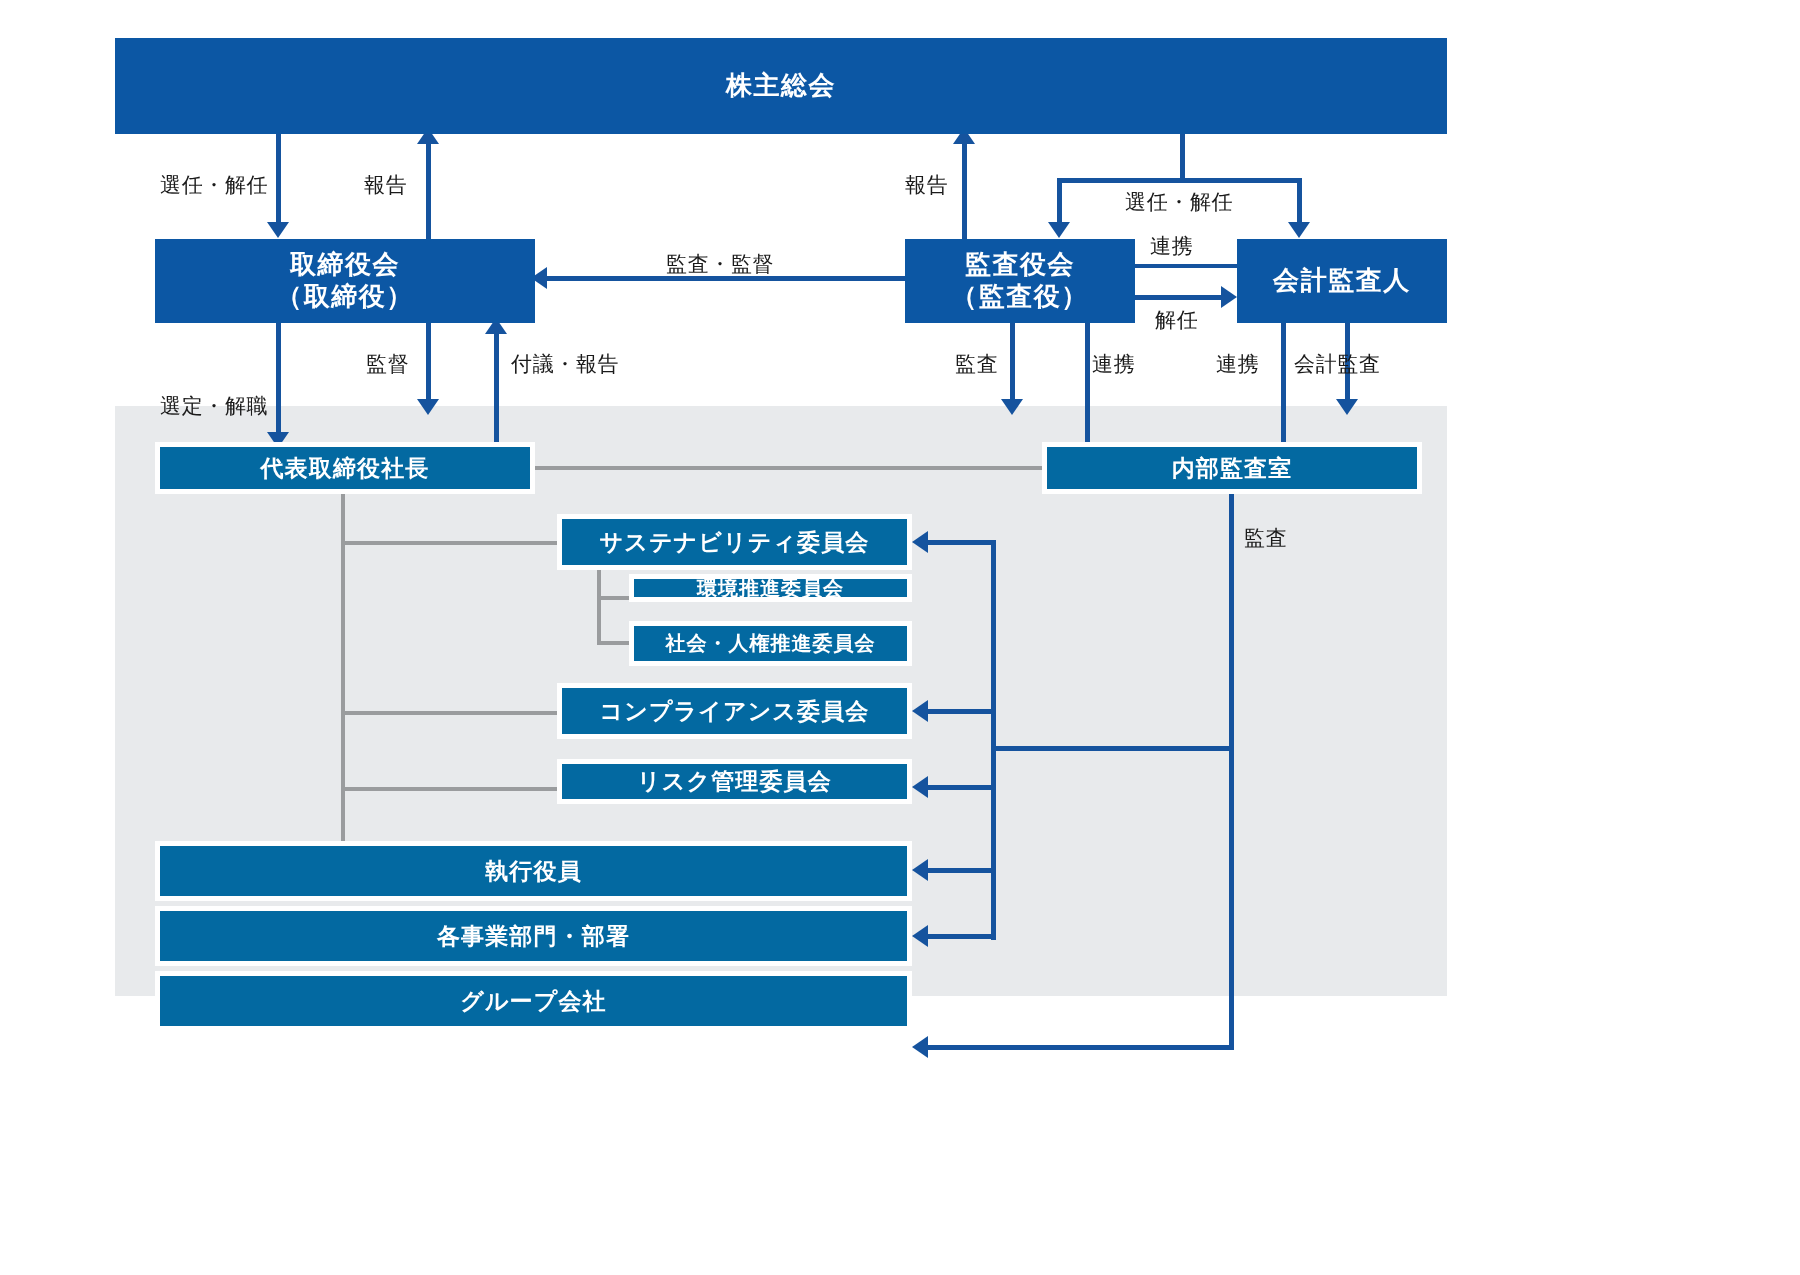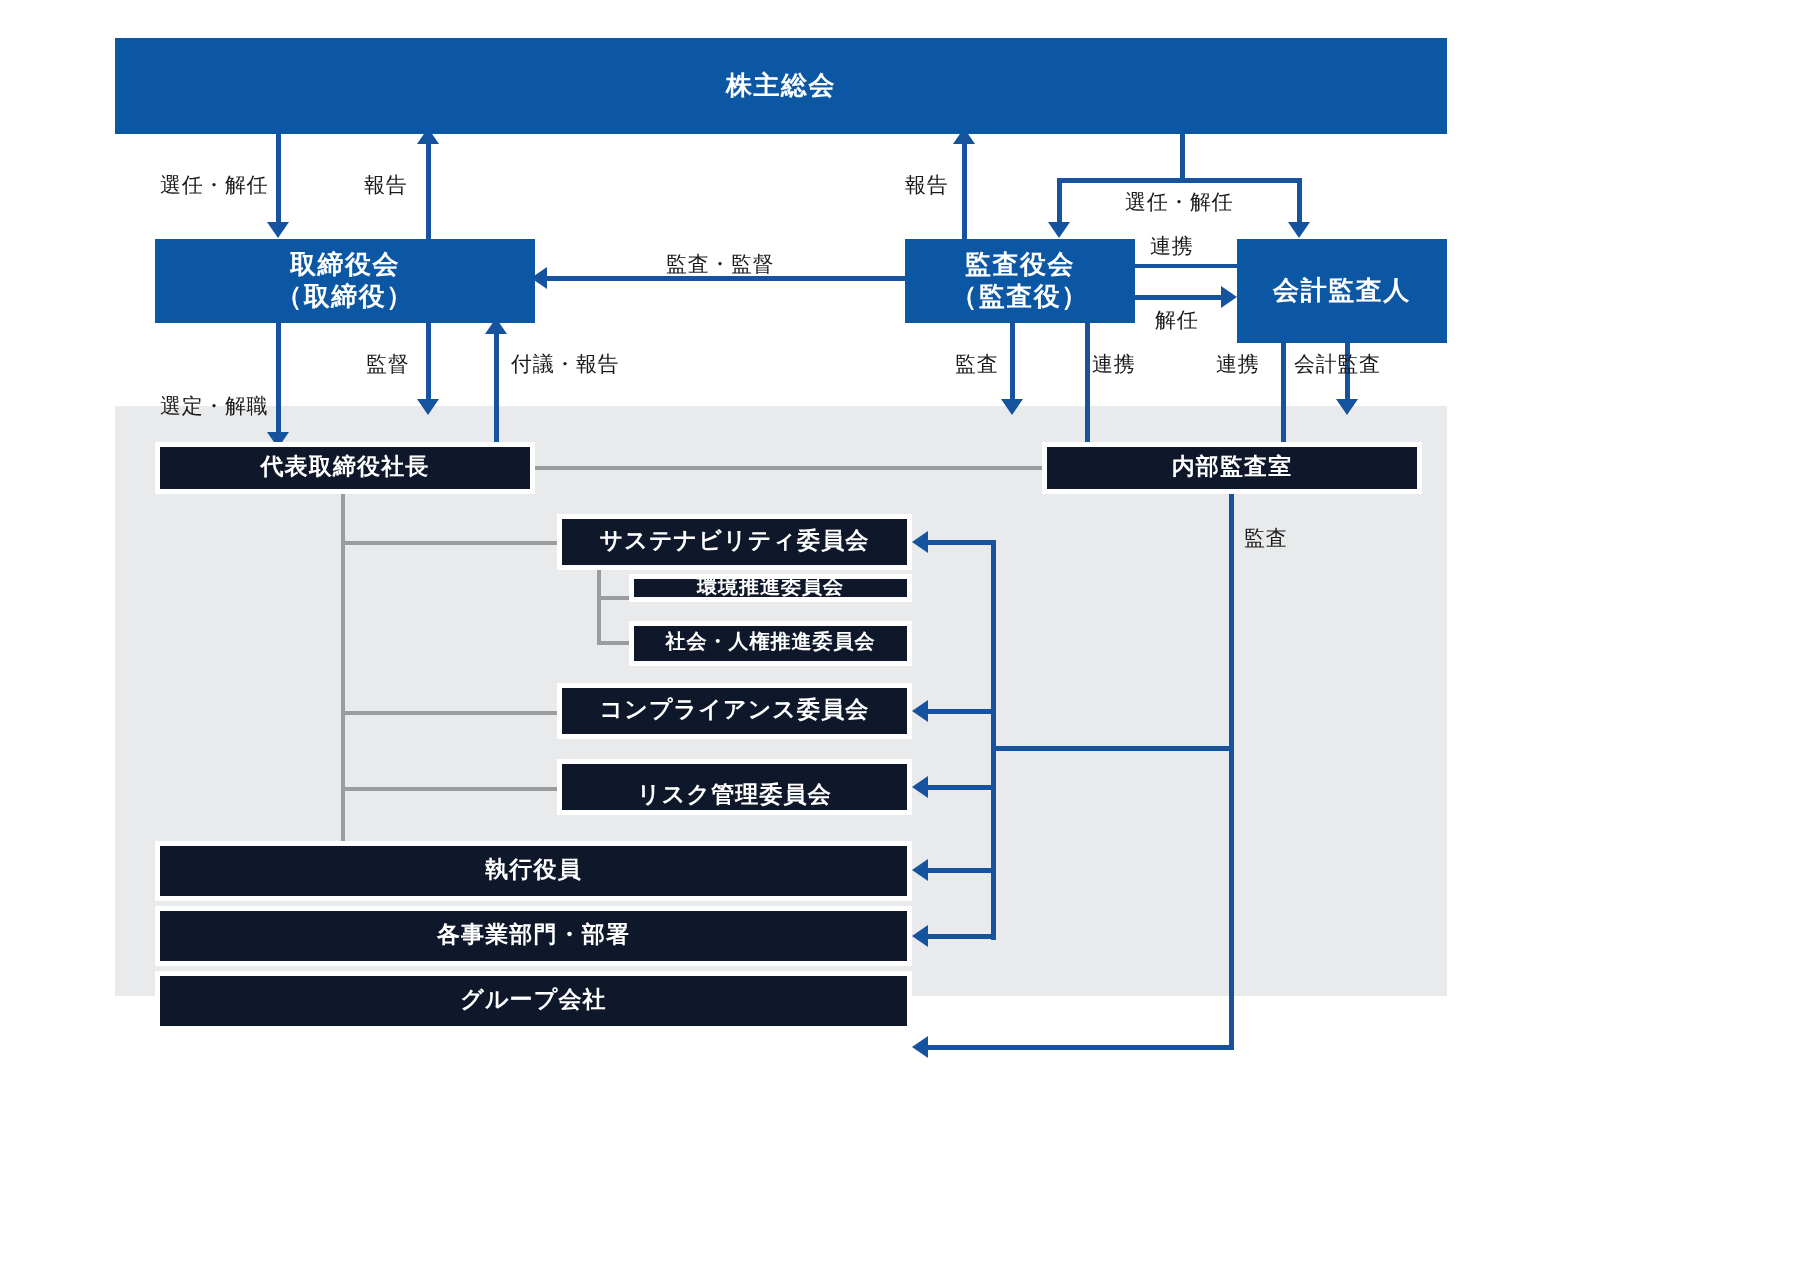--- a/index.html
+++ b/index.html
@@ -5,22 +5,22 @@
   html,body{margin:0;padding:0;background:#ffffff;}
   body{width:1800px;height:1275px;position:relative;
        font-family:"Liberation Sans","DejaVu Sans",sans-serif;
        -webkit-font-smoothing:antialiased;overflow:hidden;}
   #stage{position:absolute;left:0;top:0;width:1800px;height:1275px;}
 
   .box{position:absolute;box-sizing:border-box;display:flex;align-items:center;
        justify-content:center;text-align:center;color:#ffffff;font-weight:bold;
        line-height:1.22;z-index:6;}
   .dark{background:#0c57a4;font-size:26px;letter-spacing:.06em;}
-  .light{background:#0f172a;font-size:23px;letter-spacing:.05em;
-         border:5px solid #ffffff;font-family:Liberation Mono, monospace;}
+  .light{background:#0369a1;font-size:23px;letter-spacing:.05em;
+         border:5px solid #ffffff;}
   .light.sub{font-size:20px;}
 
   .graypanel{position:absolute;background:#e8eaec;z-index:1;}
 
   
   .ln{position:absolute;background:#15539e;z-index:4;}
   .lnv{width:5px;}
   .lnh{height:5px;}
   .gl{position:absolute;background:#9a9c9e;z-index:3;}
   .glv{width:4px;}
@@ -74,21 +74,21 @@
   <div class="box dark" style="left:155px;top:239px;width:380px;height:84px;flex-direction:column;">
     <span>取締役会</span>
     <span>（取締役）</span>
   </div>
 
   <div class="box dark" style="left:905px;top:239px;width:230px;height:84px;flex-direction:column;">
     <span>監査役会</span>
     <span>（監査役）</span>
   </div>
 
-  <div class="box dark" style="left:1237px;top:239px;width:210px;height:104px;">
+  <div class="box dark" style="left:1237px;top:239px;width:210px;height:84px;">
     <span>会計監査人</span>
   </div>
 
   <div class="ln lnh" style="left:547px;top:276px;width:358px;height:5px;"></div>
   <div class="ah ah-left" style="left:531px;top:267px;"></div>
   <div class="lbl" style="left:666px;top:250px;">監査・監督</div>
 
   <div class="ln lnh" style="left:1135px;top:264px;width:102px;height:4px;"></div>
   <div class="lbl" style="left:1150px;top:232px;">連携</div>
 
@@ -151,21 +151,21 @@
   </div>
 
   <div class="box light sub" style="left:629px;top:621px;width:283px;height:45px;">
     <span>社会・人権推進委員会</span>
   </div>
 
   <div class="box light" style="left:557px;top:683px;width:355px;height:56px;">
     <span>コンプライアンス委員会</span>
   </div>
 
-  <div class="box light" style="left:557px;top:759px;width:355px;height:56px;align-items:flex-end;">
+  <div class="box light" style="left:557px;top:759px;width:355px;height:45px;">
     <span>リスク管理委員会</span>
   </div>
 
   <div class="box light" style="left:155px;top:841px;width:757px;height:60px;">
     <span>執行役員</span>
   </div>
 
   <div class="box light" style="left:155px;top:906px;width:757px;height:60px;">
     <span>各事業部門・部署</span>
   </div>

